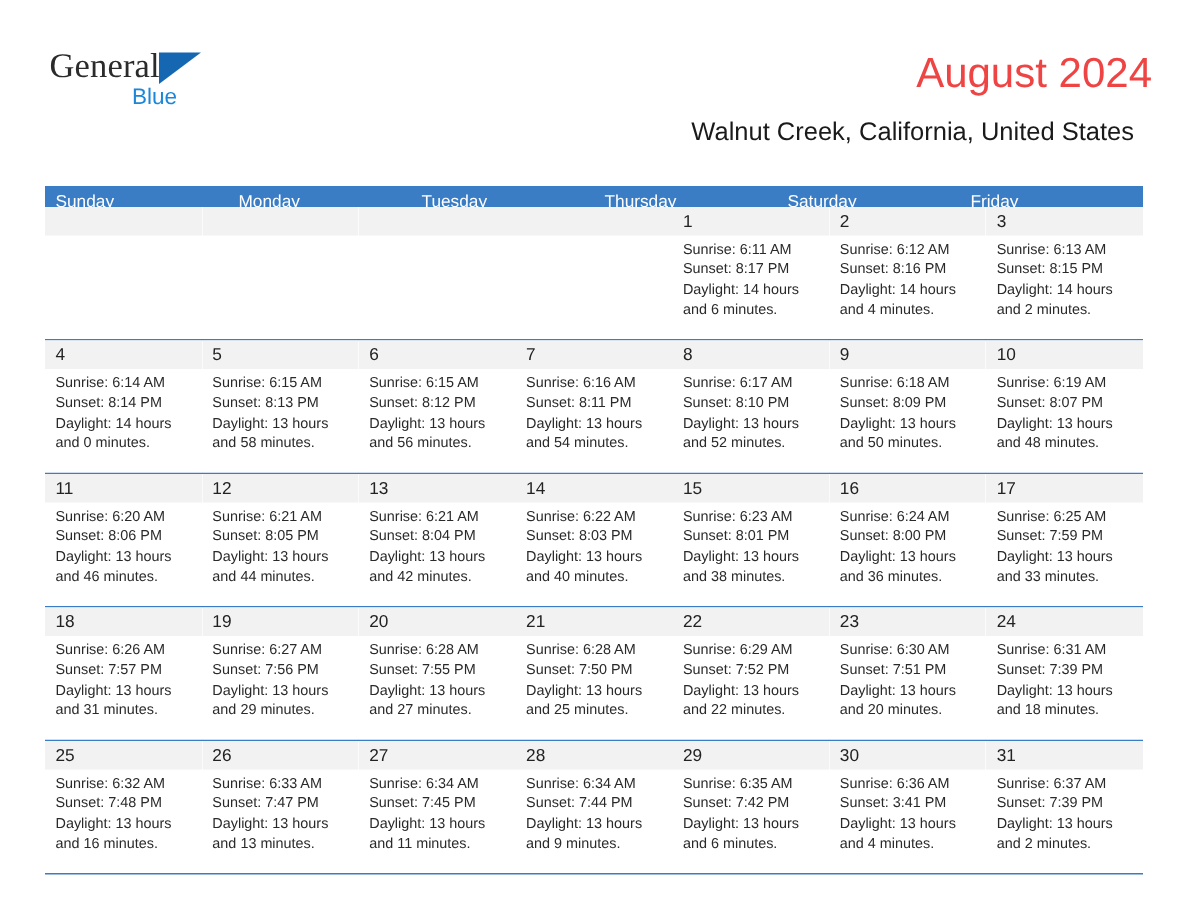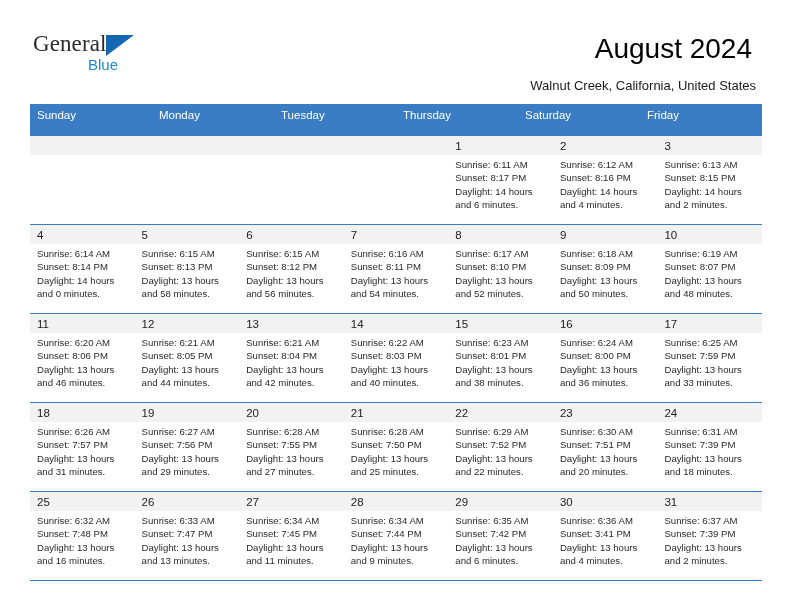--- a/index.html
+++ b/index.html
@@ -57,48 +57,49 @@
   .logo-blue {
     position: absolute;
     left: 55px;
     top: 25px;
     font-size: 15px;
     color: #1c87d8;
     font-family: "Liberation Sans", sans-serif;
   }
   .title-month {
     position: absolute;
-    right: 40px;
+    right: 24px;
     top: 33px;
     font-size: 28px;
-    color: #000000;
+    color: #ef4444;
     text-align: right;
     white-space: nowrap;
   }
   .title-location {
     position: absolute;
     right: 36px;
     top: 78px;
-    font-size: 13px;
+    font-size: 17px;
     color: #1a1a1a;
     text-align: right;
     white-space: nowrap;
   }
 
   
   .calendar {
     position: absolute;
     left: 30px;
     top: 104px;
     width: 732px;
   }
   .dow-row {
     display: flex;
     background: #3b7dc4;
-    height: 32px;
+    height: 14px;
+    margin-top: 20px;
   }
   .dow-cell {
     flex: 1 1 0;
     color: #ffffff;
     font-size: 11.5px;
     line-height: 22px;
     padding-left: 7px;
     box-sizing: border-box;
     white-space: nowrap;
   }

